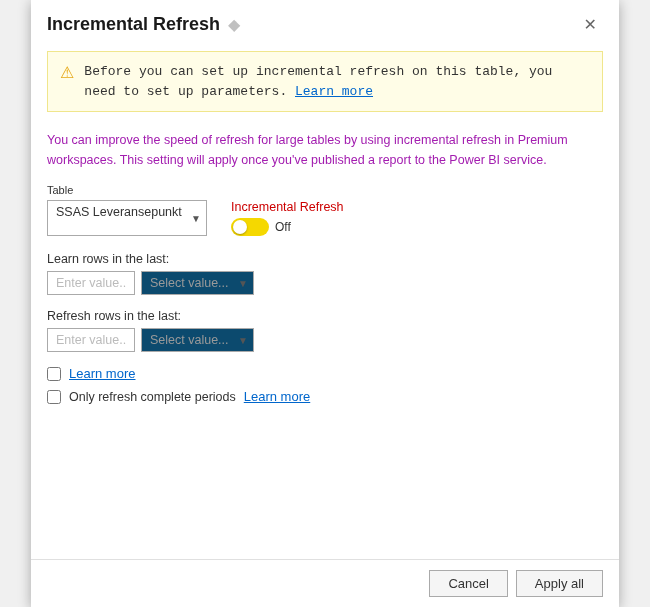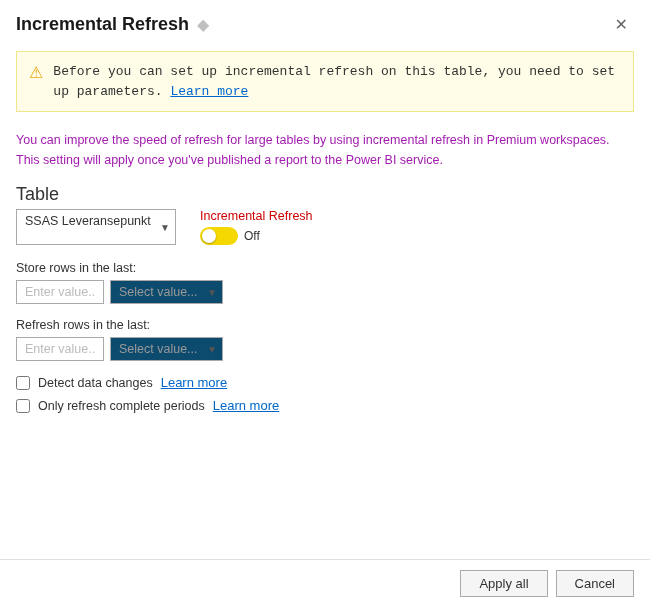--- a/index.html
+++ b/index.html
@@ -7,21 +7,21 @@
       font-family: 'Segoe UI', Arial, sans-serif;
       font-size: 13px;
       background: #f0f0f0;
       display: flex;
       align-items: center;
       justify-content: center;
       min-height: 100vh;
     }
     .dialog {
       background: #ffffff;
-      width: 650px;
+      width: 588px;
       min-height: 607px;
       position: relative;
       box-shadow: 0 2px 12px rgba(0,0,0,0.3);
       display: flex;
       flex-direction: column;
     }
     .title-bar {
       display: flex;
       align-items: center;
       justify-content: space-between;
@@ -92,21 +92,21 @@
       align-items: flex-end;
       gap: 24px;
       margin-bottom: 16px;
     }
     .field-group {
       display: flex;
       flex-direction: column;
       gap: 4px;
     }
     .field-label {
-      font-size: 18px;
+      font-size: 11px;
       color: #333;
     }
     .field-label-red {
       font-size: 12.5px;
       color: #cc0000;
     }
     .select-wrapper {
       position: relative;
       display: inline-block;
     }
@@ -274,21 +274,21 @@
         <div class="toggle-container">
           <div class="toggle-track">
             <div class="toggle-thumb"></div>
           </div>
           <span class="toggle-label">Off</span>
         </div>
       </div>
     </div>
 
     <div>
-      <div class="section-label">Store rows in the last:</div>
+      <div class="section-label">Learn rows in the last:</div>
       <div class="input-row">
         <input class="text-input" type="text" placeholder="Enter value..." style="">
         <div class="select-wrapper">
           <select class="dropdown-select">
             <option>Select value...</option>
           </select>
           <span class="select-arrow">▼</span>
         </div>
       </div>
     </div>
@@ -301,29 +301,28 @@
           <select class="dropdown-select">
             <option>Select value...</option>
           </select>
           <span class="select-arrow">▼</span>
         </div>
       </div>
     </div>
 
     <div class="checkbox-row">
       <input type="checkbox" style="">
-      <span class="checkbox-label">Detect data changes</span>
       <a class="learn-link">Learn more</a>
     </div>
 
     <div class="checkbox-row">
       <input type="checkbox" style="">
       <span class="checkbox-label">Only refresh complete periods</span>
       <a class="learn-link">Learn more</a>
     </div>
 
   </div>
 
   <div class="footer">
+    <button class="btn">Cancel</button>
     <button class="btn btn-primary">Apply all</button>
-    <button class="btn">Cancel</button>
   </div>
 </div>
 
 </body></html>

